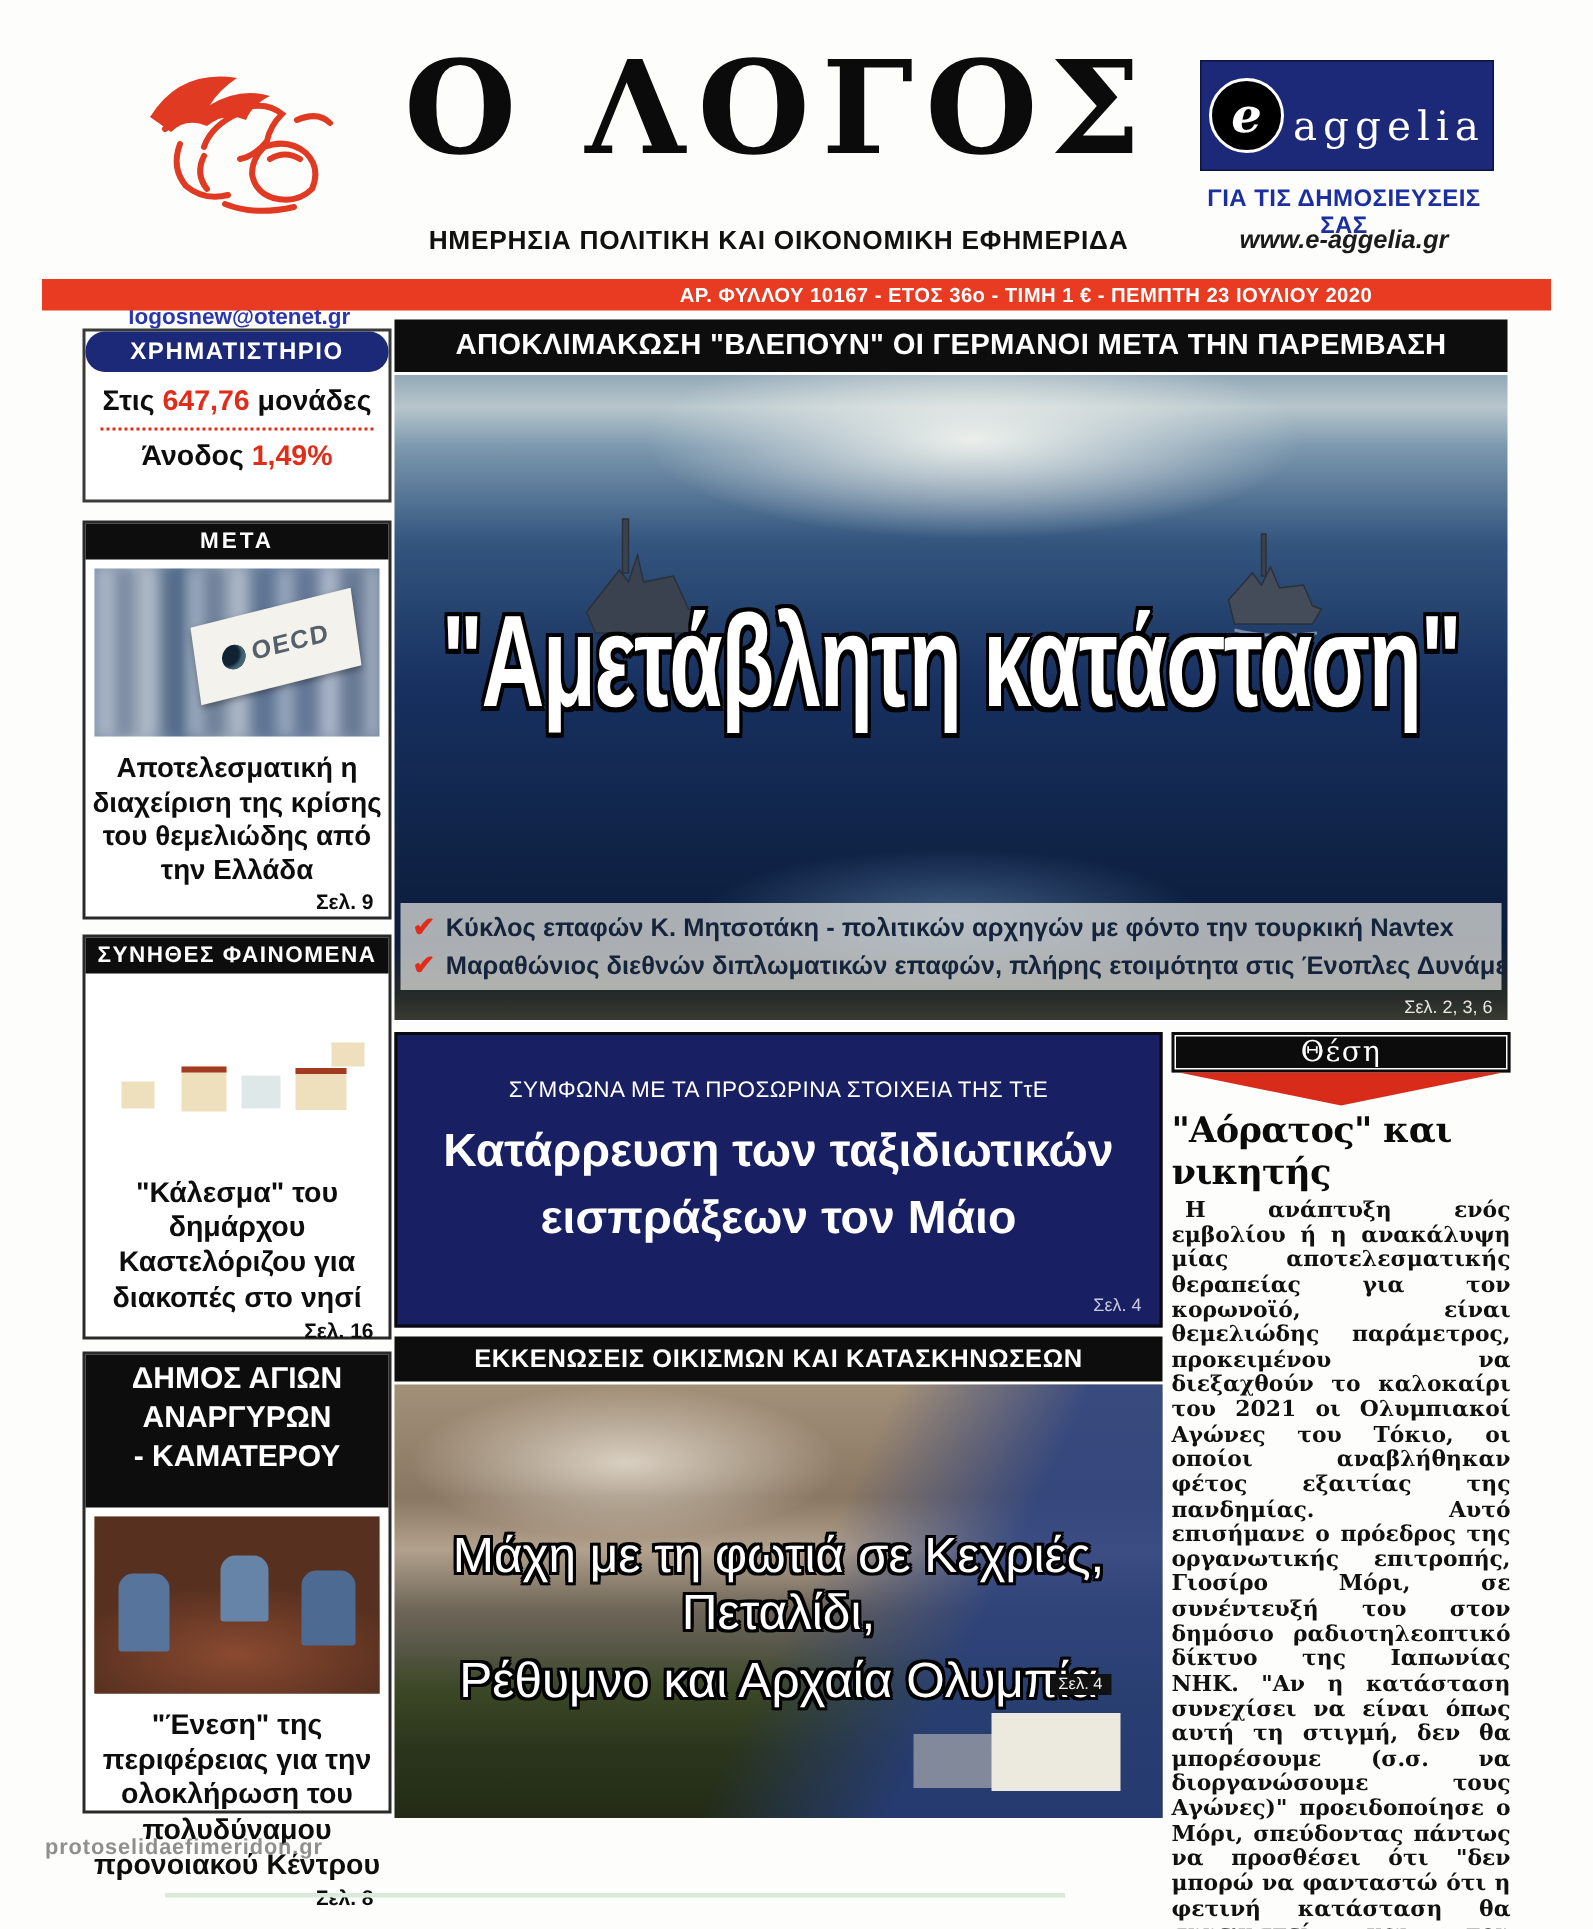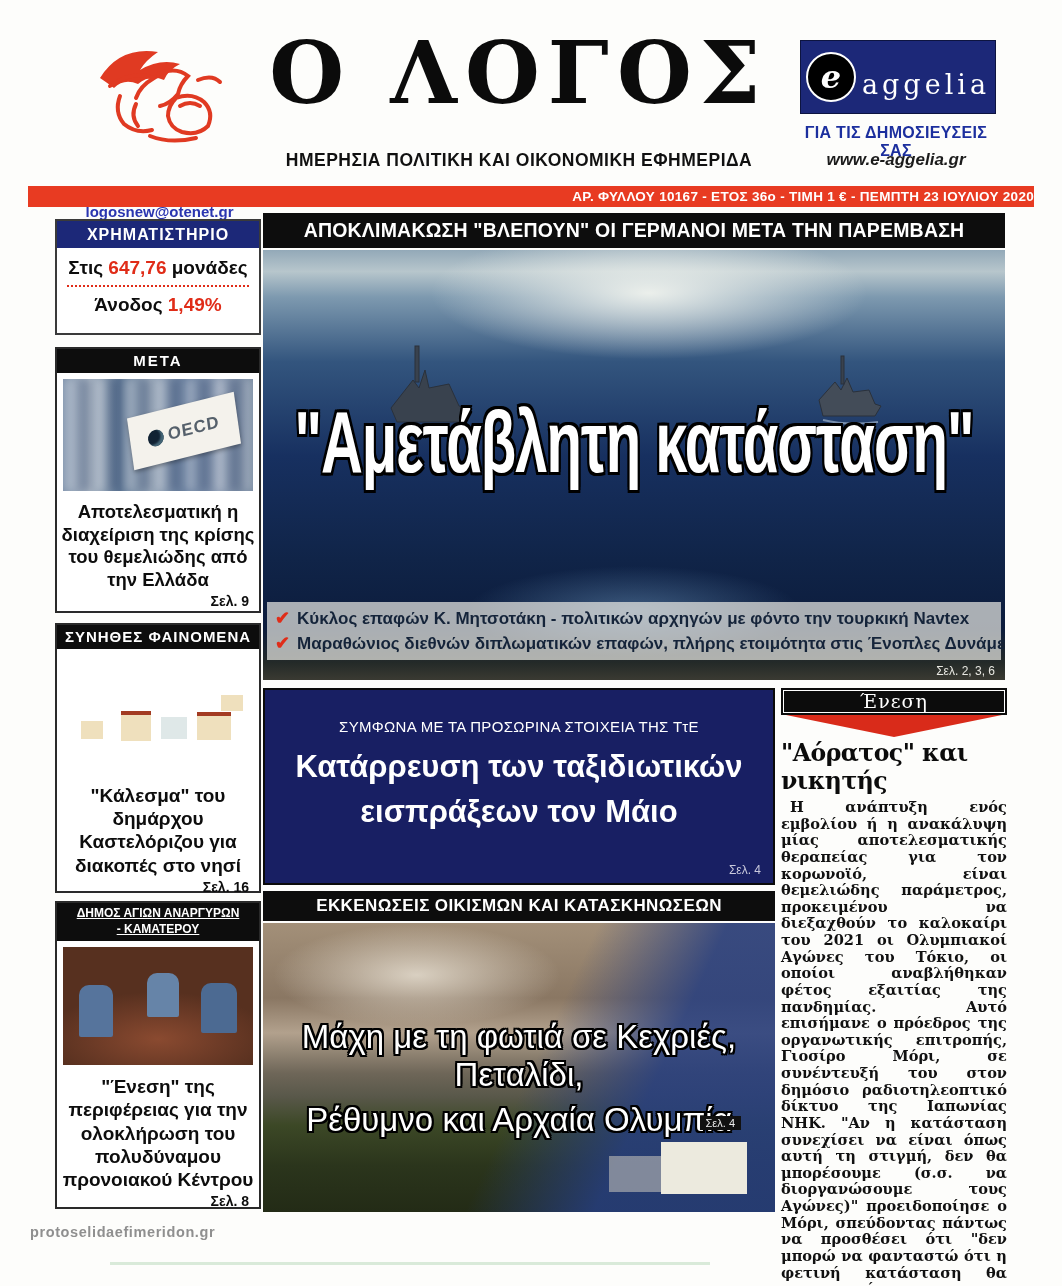--- a/index.html
+++ b/index.html
@@ -21,35 +21,35 @@
          display:flex;align-items:center;justify-content:center;color:#fff;
          font-family:"DejaVu Serif",serif;font-style:italic;font-weight:bold;font-size:32px;line-height:1;}
   .eaggelia-word{color:#fff;font-family:"DejaVu Serif",serif;font-size:27px;letter-spacing:4px;
          margin-top:14px;}
   .eaggelia-tagline{position:absolute;left:790px;top:124px;width:212px;text-align:center;
          font-size:16px;font-weight:bold;color:#1c2f9e;letter-spacing:.3px;}
   .eaggelia-url{position:absolute;left:790px;top:150px;width:212px;text-align:center;
          font-size:17px;font-weight:bold;font-style:italic;color:#1b1b1b;}
   .issue-bar{position:absolute;left:28px;top:186px;width:1006px;height:21px;background:#e83b22;
          color:#fff;font-size:13.5px;font-weight:bold;line-height:21px;padding-left:1px;
-         text-align:right;text-indent:305px;letter-spacing:.3px;box-sizing:border-box;}
+         text-align:center;text-indent:305px;letter-spacing:.3px;box-sizing:border-box;}
   .top-banner{position:absolute;left:263px;top:213px;width:742px;height:35px;background:#0d0d0d;
          color:#fff;font-size:19.5px;font-weight:bold;text-align:center;line-height:35px;
          letter-spacing:.2px;}
 
   
   .side-box{position:absolute;left:55px;width:206px;border:2px solid #2a2a2a;background:#fff;box-sizing:border-box;}
   .side-head{background:#0d0d0d;color:#fff;text-align:center;font-weight:bold;}
   .side-head.navy{background:#1c2878;}
   .side-photo{margin:6px;position:relative;overflow:hidden;}
   .side-headline{text-align:center;font-weight:bold;color:#0d0d0d;line-height:1.22;}
   .side-page{text-align:right;font-weight:bold;font-size:14px;color:#0d0d0d;padding:2px 10px 4px 0;}
 
   #stock-box{top:219px;height:116px;border-color:#3a3a3a;}
-  #stock-box .side-head{height:27px;line-height:27px;font-size:16px;letter-spacing:1px;}
+  #stock-box .side-head{height:27px;line-height:27px;font-size:16px;letter-spacing:1px;border-radius:13px;}
   .stock-line{text-align:center;font-size:19px;font-weight:bold;color:#0d0d0d;padding:9px 0 6px 0;}
   .stock-line.second{padding-top:7px;}
   .stock-red{color:#e02c18;}
   .stock-sep{margin:0 10px;border-top:2px dotted #e02c18;}
 
   #oosa-box{top:347px;height:266px;}
   #oosa-box .side-head{height:24px;line-height:24px;font-size:15px;letter-spacing:2px;}
   #oosa-photo{height:112px;background:
       linear-gradient(90deg,#7d90aa 0,#a9b5c3 14%,#5d7694 30%,#9aa9ba 46%,#677e9e 64%,#8a9ab2 82%,#76889f 100%);}
   #oosa-photo .blurlayer{position:absolute;inset:0;background:
@@ -65,21 +65,21 @@
   #island-box{top:623px;height:270px;}
   #island-box .side-head{height:24px;line-height:24px;font-size:15px;letter-spacing:1px;}
   #island-photo{height:118px;background:
       linear-gradient(180deg,#8ba3bc 0%,#b9c4d0 26%,#5b6d8a 30%,#647494 40%,#d8c9a8 46%,#cdb astray 0),
       linear-gradient(180deg,#8ba3bc 0%,#b9c4d0 26%,#5b6d8a 32%,#6a7a98 42%,#d9c9a6 48%,#c9b68e 66%,#17365c 72%,#102a4c 100%);}
   .house{position:absolute;background:#efe0bd;}
   .house.red-roof{border-top:4px solid #a33b22;}
   #island-box .side-headline{font-size:19px;padding-top:5px;}
 
   #muni-box{top:901px;height:308px;}
-  #muni-box .side-head{font-size:12px;line-height:1.3;padding:3px 0 4px 0;text-decoration:underline;}
+  #muni-box .side-head{font-size:20px;line-height:1.3;padding:3px 0 21px 0;}
   #muni-photo{height:118px;background:
       radial-gradient(ellipse 60% 40% at 50% 78%,#8a4a30 0%,#6b3a26 60%,#57301f 100%),
       linear-gradient(180deg,#b7b2a8 0%,#8d887d 38%,#6b3a26 60%,#5a3322 100%);}
   .figure{position:absolute;border-radius:10px 10px 2px 2px;}
   #muni-box .side-headline{font-size:19px;padding-top:4px;}
 
   
   #main-photo{position:absolute;left:263px;top:250px;width:742px;height:430px;overflow:hidden;
       background:
       radial-gradient(ellipse 42% 22% at 52% 10%,rgba(244,246,240,.92),rgba(244,246,240,0) 70%),
@@ -258,21 +258,21 @@
 
   <div id="fire-banner">ΕΚΚΕΝΩΣΕΙΣ ΟΙΚΙΣΜΩΝ ΚΑΙ ΚΑΤΑΣΚΗΝΩΣΕΩΝ</div>
   <div id="fire-photo">
     <div class="white-house"></div>
     <div class="fire-headline fire-line1">Μάχη με τη φωτιά σε Κεχριές, Πεταλίδι,</div>
     <div class="fire-headline fire-line2">Ρέθυμνο και Αρχαία Ολυμπία</div>
     <div class="fire-page-badge">Σελ. 4</div>
   </div>
 
   <div id="opinion">
-    <div class="opinion-head">Ένεση</div>
+    <div class="opinion-head">Θέση</div>
     <div class="opinion-tri"></div>
     <div class="opinion-headline">"Αόρατος" και νικητής</div>
     <div class="opinion-body">
       <p>Η ανάπτυξη ενός εμβολίου ή η ανακάλυψη μίας αποτελεσματικής θεραπείας για τον κορωνοϊό, είναι θεμελιώδης παράμετρος, προκειμένου να διεξαχθούν το καλοκαίρι του 2021 οι Ολυμπιακοί Αγώνες του Τόκιο, οι οποίοι αναβλήθηκαν φέτος εξαιτίας της πανδημίας. Αυτό επισήμανε ο πρόεδρος της οργανωτικής επιτροπής, Γιοσίρο Μόρι, σε συνέντευξή του στον δημόσιο ραδιοτηλεοπτικό δίκτυο της Ιαπωνίας ΝΗΚ. "Αν η κατάσταση συνεχίσει να είναι όπως αυτή τη στιγμή, δεν θα μπορέσουμε (σ.σ. να διοργανώσουμε τους Αγώνες)" προειδοποίησε ο Μόρι, σπεύδοντας πάντως να προσθέσει ότι "δεν μπορώ να φανταστώ ότι η φετινή κατάσταση θα συνεχιστεί και του χρόνου". Ο πρόεδρος του "Τόκιο 2020" επανέλαβε την αντίθεσή του στο ενδεχόμενο διεξαγωγής των Ολυμπιακών Αγώνων σε άδειες εξέδρες ή με περιορισμένο αριθμό θεατών, λέγοντας ότι "αν αυτή είναι η μόνη εναλλακτική, θα μπορούσαμε να εξετάσουμε τη ματαίωση".</p>
 
     </div>
 
   </div>
 
   <div class="watermark">protoselidaefimeridon.gr</div>

